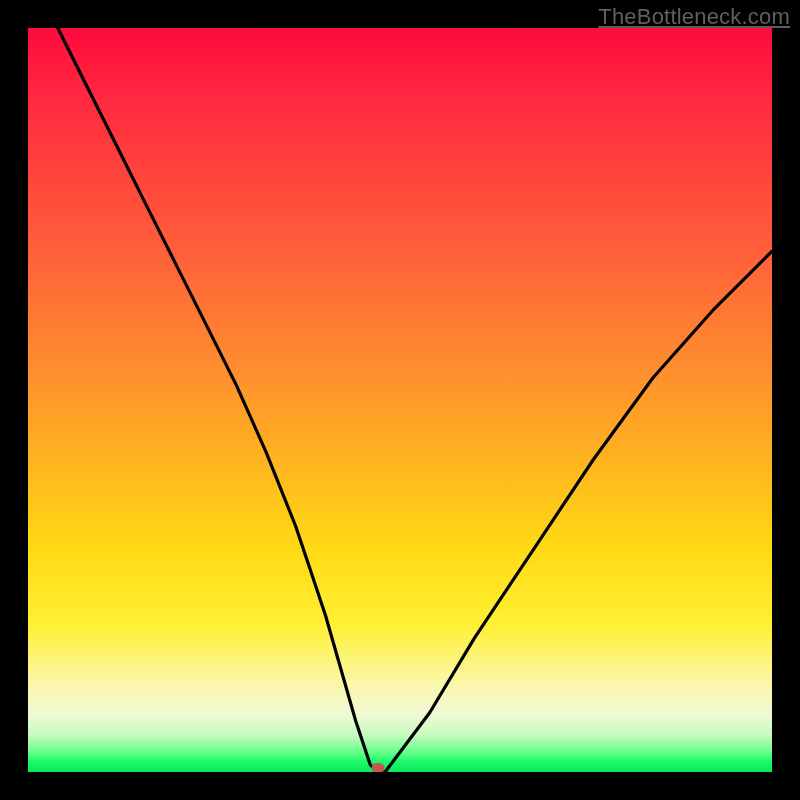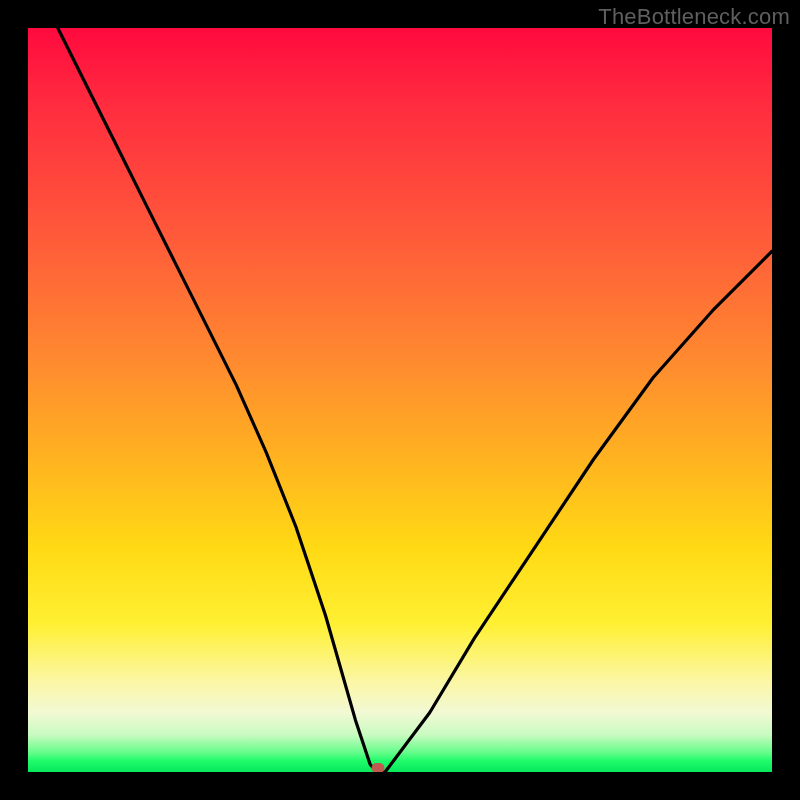--- a/index.html
+++ b/index.html
@@ -19,20 +19,21 @@
   }
   .watermark {
     position: absolute;
     top: 4px;
     right: 10px;
     color: #5f5f5f;
     font-size: 22px;
     font-weight: 500;
     letter-spacing: 0.2px;
     z-index: 5;
+    text-decoration: underline;
   }
   .plot-area {
     position: absolute;
     left: 28px;
     top: 28px;
     width: 744px;
     height: 744px;
     overflow: hidden;
   }
   .gradient {

